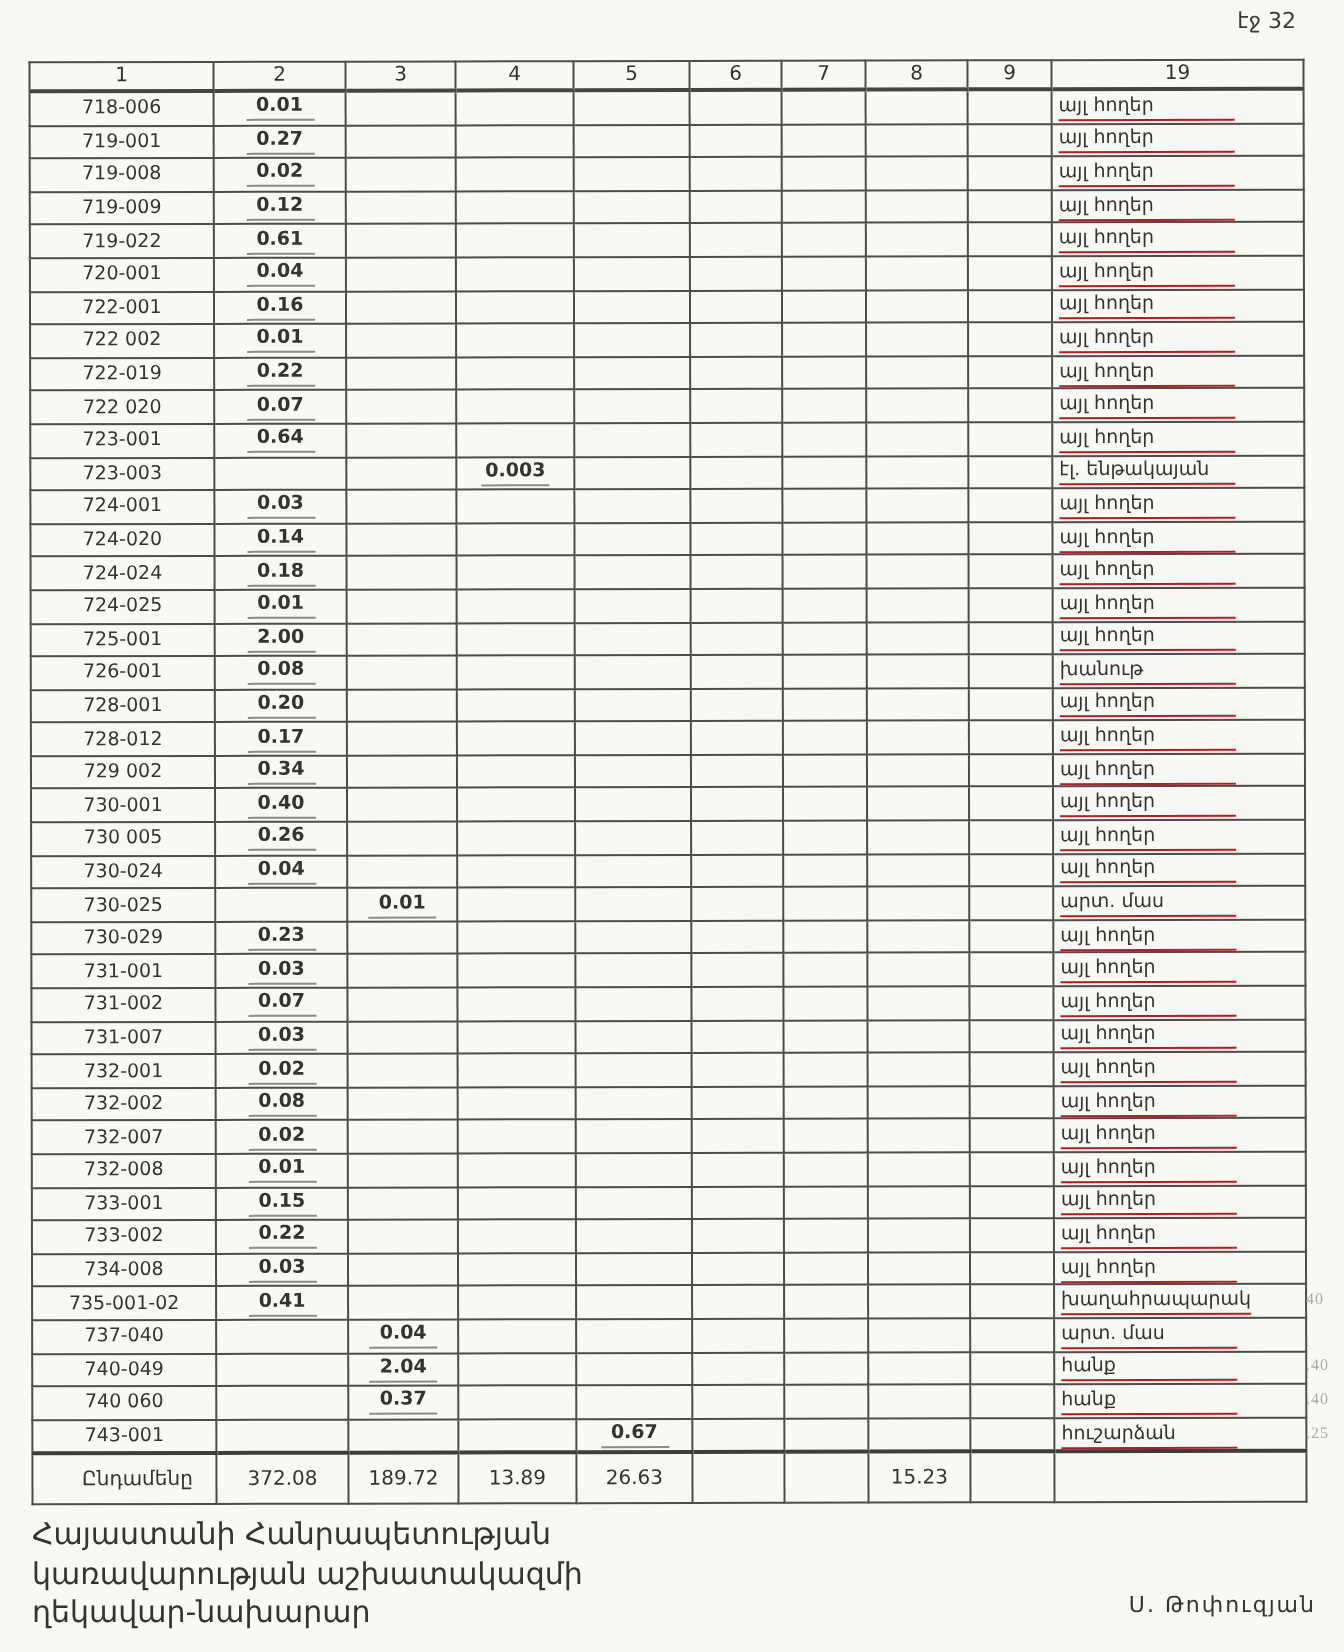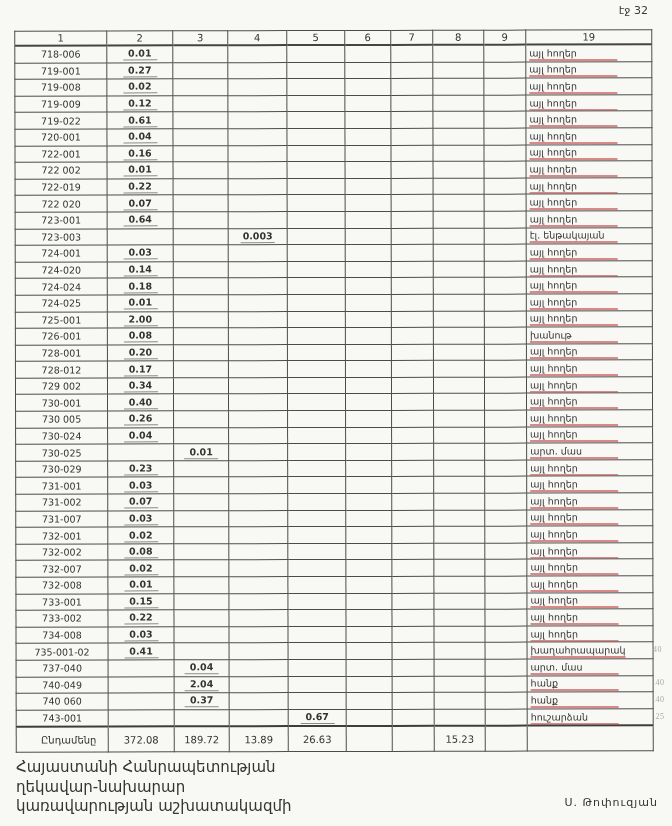--- a/index.html
+++ b/index.html
@@ -602,22 +602,22 @@
           <td class="c-num"></td>
           <td class="c-num">15.23</td>
           <td class="c-num"></td>
           <td class="c-use"></td>
         </tr>
     </tfoot>
   </table>
 
   <div class="footer">
     <div>Հայաստանի Հանրապետության</div>
+    <div>կառավարության աշխատակազմի</div>
     <div>ղեկավար-նախարար</div>
-    <div>կառավարության աշխատակազմի</div>
   </div>
 
   <div class="signature">Ս. Թոփուզյան</div>
 
 <div class="margin-note" style="top: 645.207px;">40</div>
     <div class="margin-note" style="top: 678.395px;">.40</div>
     <div class="margin-note" style="top: 694.989px;">.40</div>
     <div class="margin-note" style="top: 711.582px;">.25</div>
   </div>
 

